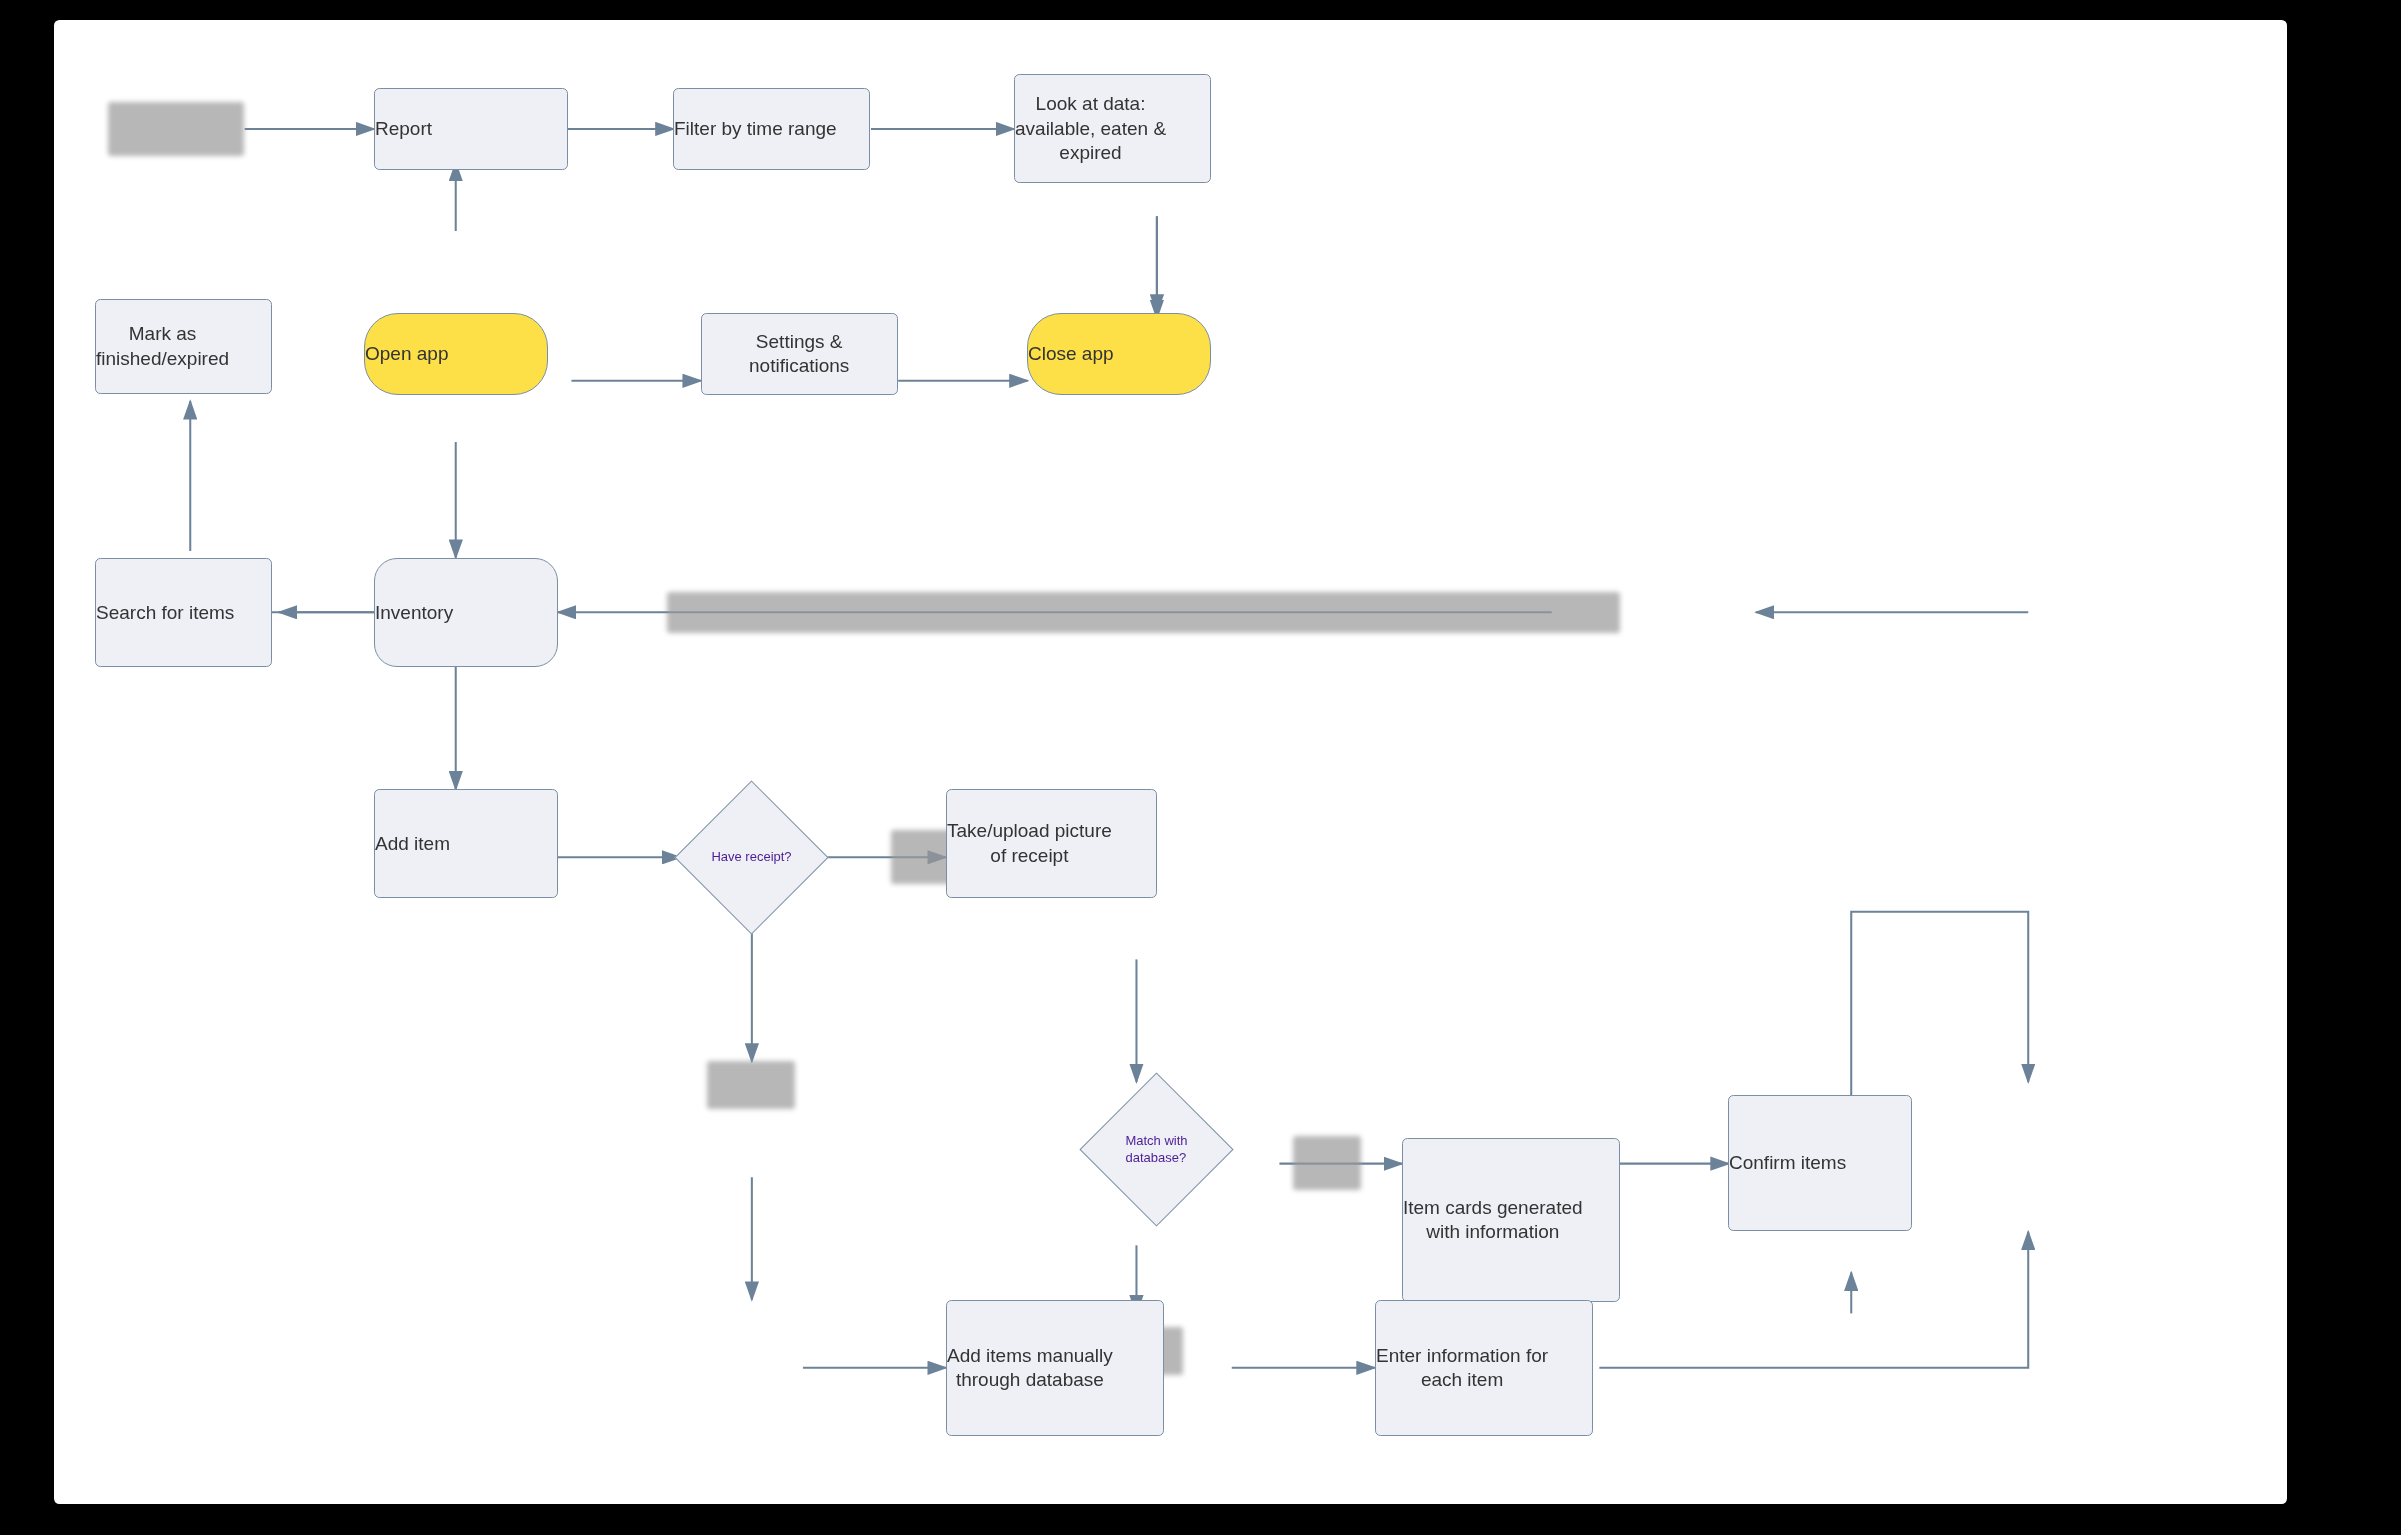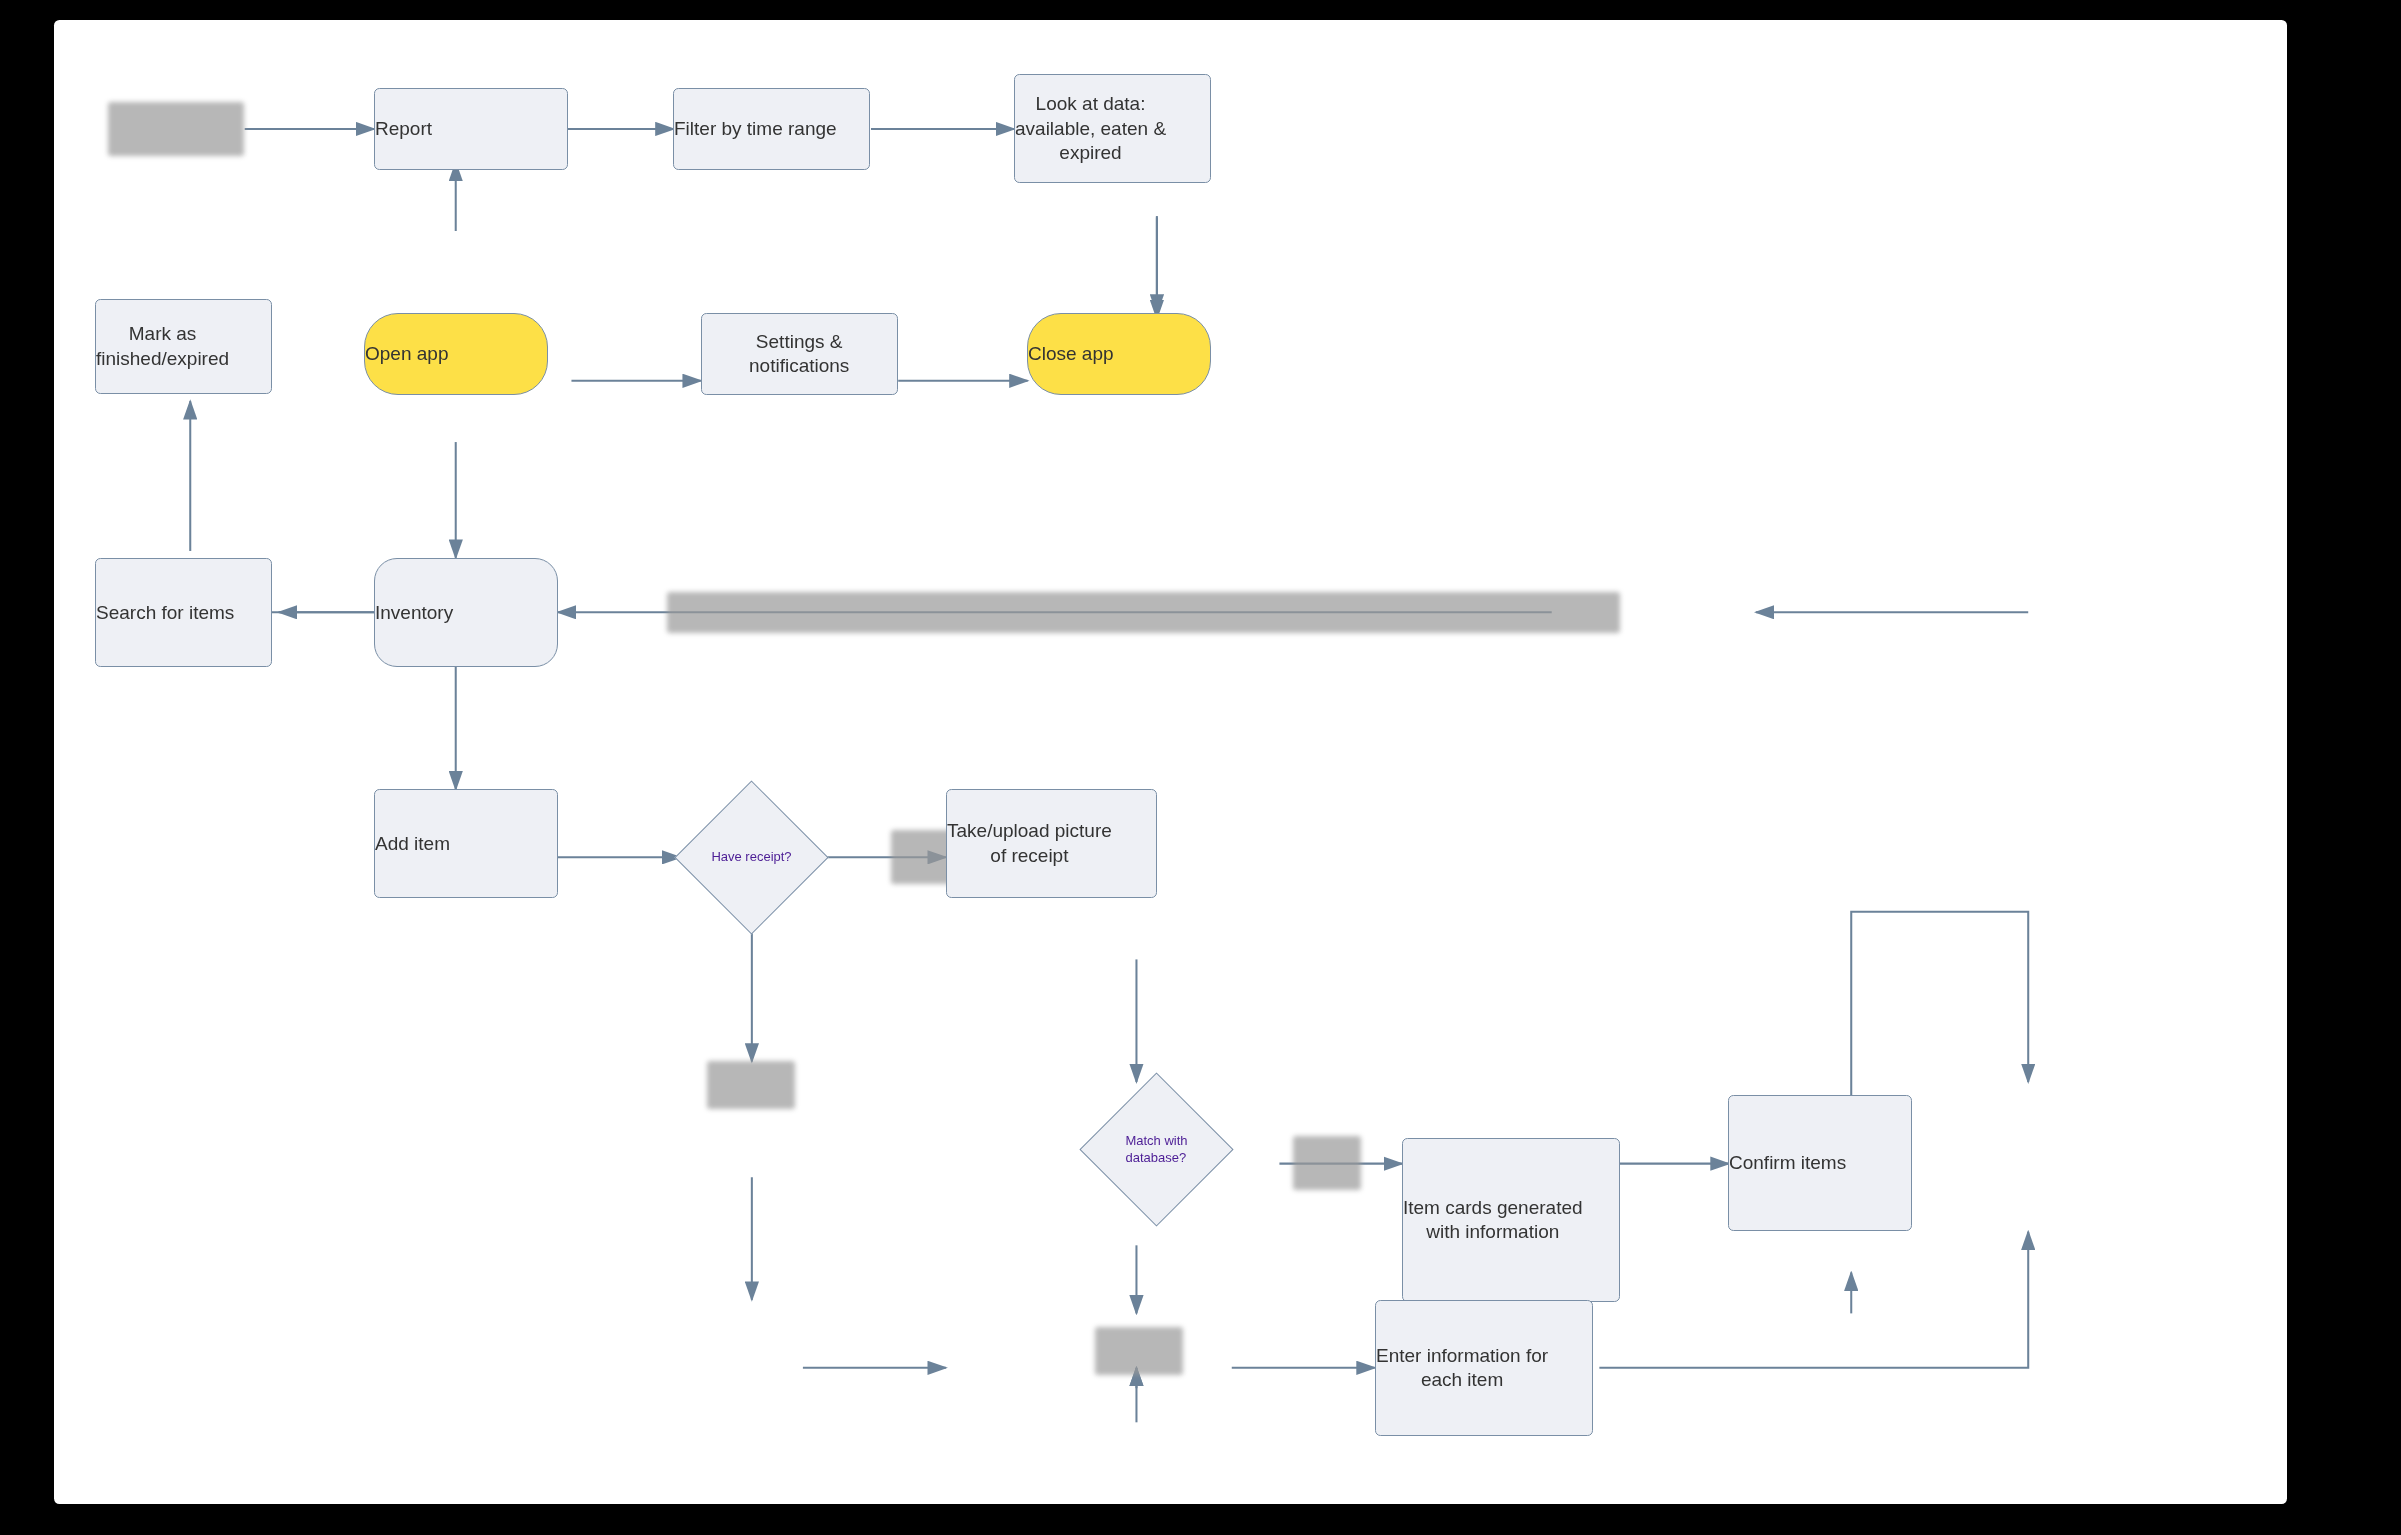--- a/index.html
+++ b/index.html
@@ -231,20 +231,24 @@
   </div>
 
   <div class="node rect" style="left:1674px; top:1075px; width:184px; height:136px;">
     <span>Confirm items</span>
   </div>
 
   <div class="blur-box" style="left:653px; top:1041px; width:88px; height:48px;"></div>
 
   <div class="blur-box" style="left:1041px; top:1307px; width:88px; height:48px;"></div>
 
+  <div class="node rect" style="left:892px; top:1280px; width:218px; height:136px;">
+    <span style="white-space:pre-line">Add items manually
+through database</span>
+  </div>
 
   <div class="node rect" style="left:1321px; top:1280px; width:218px; height:136px;">
     <span style="white-space:pre-line">Enter information for
 each item</span>
   </div>
 
 </div>
 
 
 </body></html>

